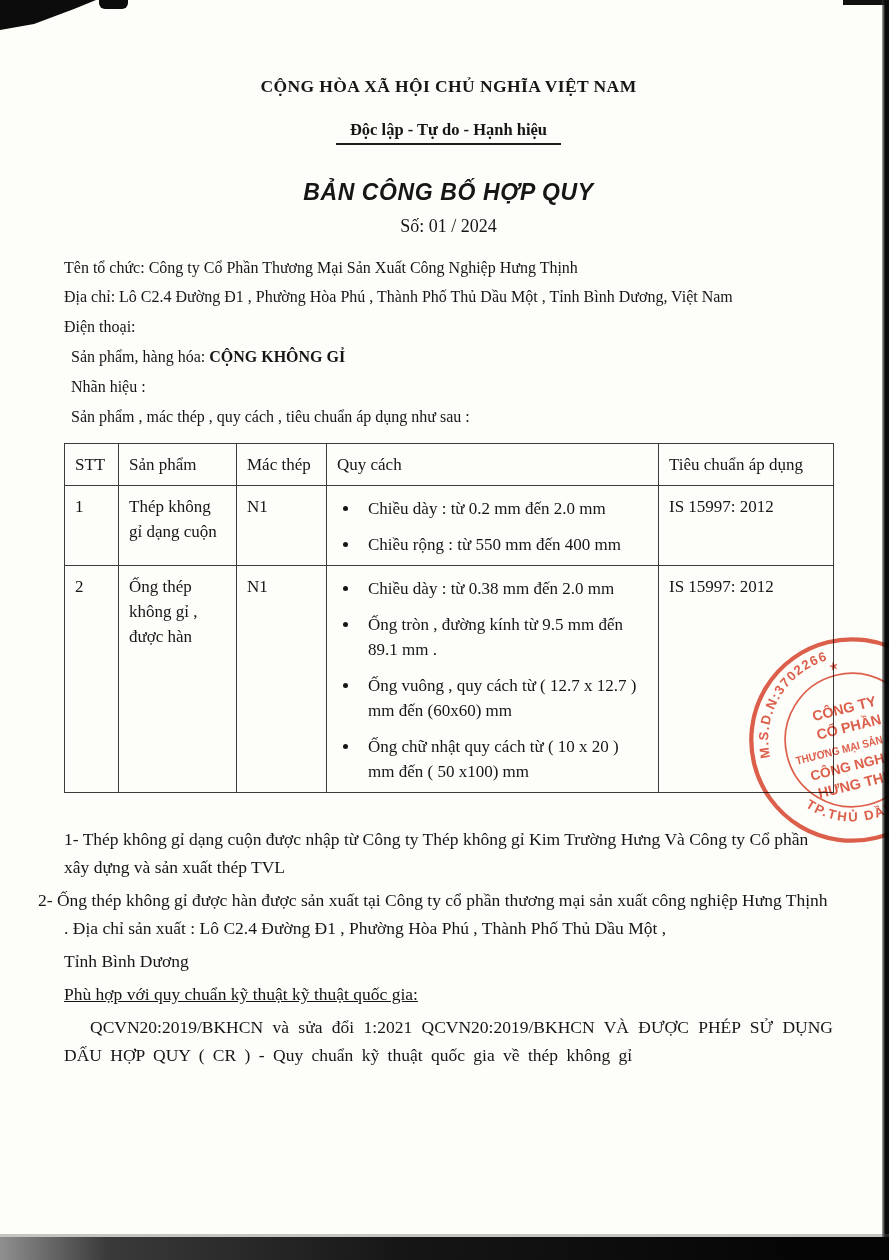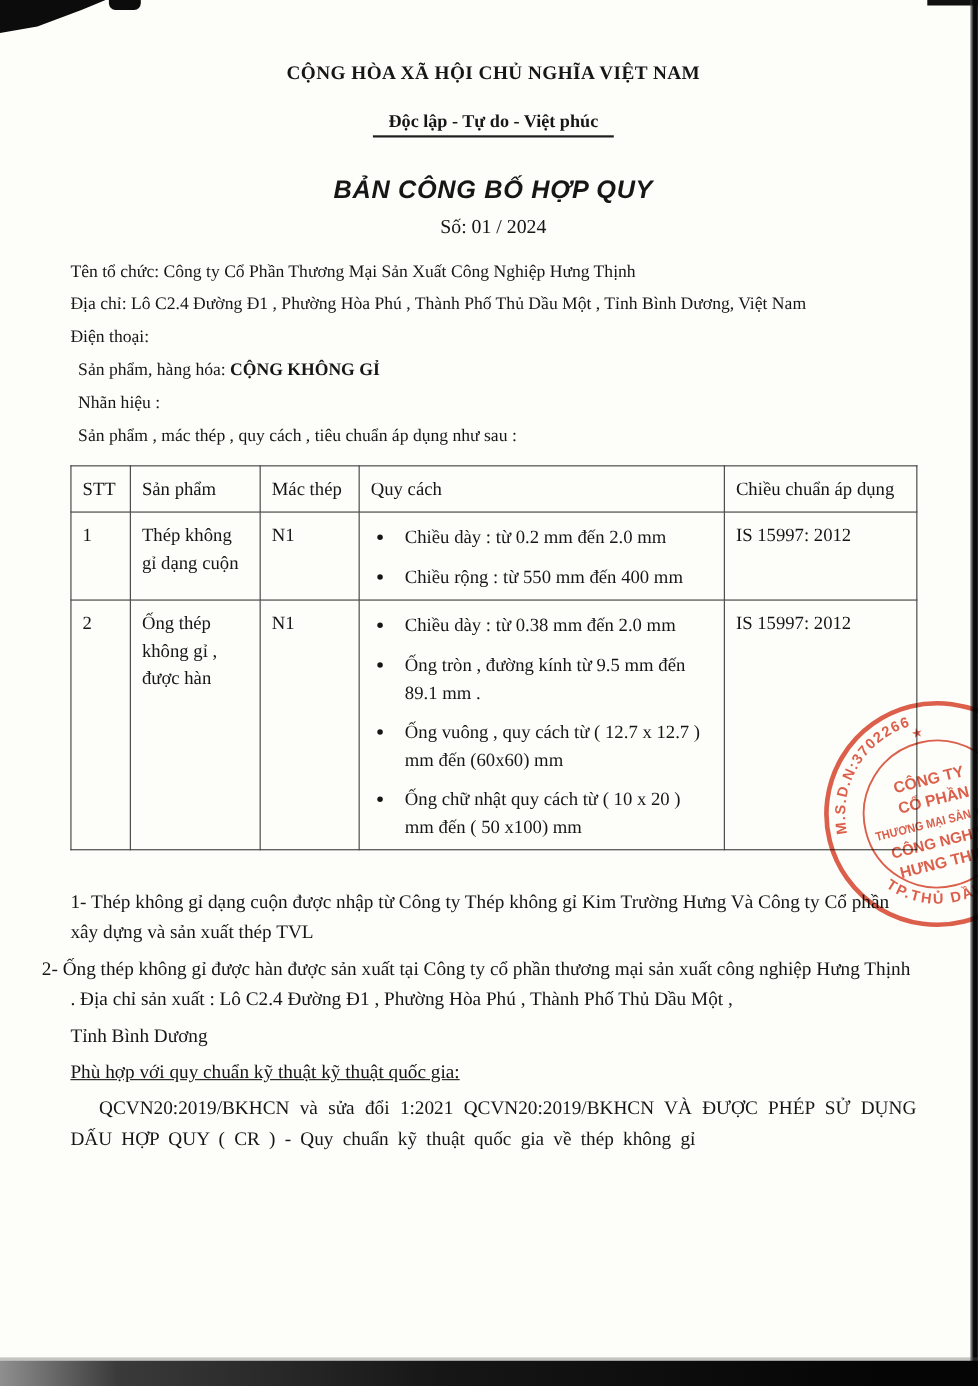--- a/index.html
+++ b/index.html
@@ -18,21 +18,21 @@
   .edge-right{position:absolute;top:0;right:0;width:7px;height:100%;
     background:linear-gradient(to left,#0a0a0a 55%,rgba(70,70,70,.45));}
   .corner-tr{position:absolute;top:0;right:0;width:46px;height:5px;background:#111;}
   .band-bottom{position:absolute;bottom:0;left:0;width:100%;height:23px;
     background:linear-gradient(to right,#8f8f8f,#3a3a3a 12%,#161616 45%,#050505 90%);}
   .band-bottom::before{content:"";position:absolute;top:-3px;left:0;width:100%;height:3px;background:rgba(90,90,90,.35);}
 
   .content{position:relative;padding:56px 56px 0 64px;}
 
   .nat-header{text-align:center;}
-  .nat-title{font-weight:bold;font-size:17.5px;letter-spacing:.4px;}
+  .nat-title{font-weight:bold;font-size:17.5px;letter-spacing:.4px;margin-top:20px;}
   .nat-motto{display:inline-block;font-weight:bold;font-size:16.5px;
     border-bottom:2.5px solid #1d1d1d;padding:2px 14px 3px 14px;margin-top:3px;}
 
   .doc-title{margin:34px 0 10px 0;text-align:center;
     font-family:"Liberation Sans", sans-serif;font-size:23px;font-weight:bold;letter-spacing:.6px;font-style:italic;}
   .doc-number{text-align:center;font-size:18px;margin-bottom:16px;}
 
   p.info{margin:0;font-size:16px;line-height:29px;}
   p.info.gap{margin-top:1px;}
   p.info.ind{padding-left:7px;}
@@ -65,21 +65,21 @@
   <div class="corner-tl"></div>
   <div class="blob-top"></div>
   <div class="corner-tr"></div>
   <div class="edge-right"></div>
   <div class="band-bottom"></div>
 
   <div class="content">
 
     <div class="nat-header">
       <div class="nat-title">CỘNG HÒA XÃ HỘI CHỦ NGHĨA VIỆT NAM</div><br>
-      <div class="nat-motto">Độc lập - Tự do - Việt phúc</div>
+      <div class="nat-motto">Độc lập - Tự do - Hạnh hiệu</div>
     </div>
 
     <h1 class="doc-title">BẢN CÔNG BỐ HỢP QUY</h1>
     <div class="doc-number">Số: 01 / 2024</div>
 
     <p class="info">Tên tổ chức: Công ty Cổ Phần Thương Mại Sản Xuất Công Nghiệp Hưng Thịnh</p>
     <p class="info">Địa chỉ: Lô C2.4 Đường Đ1 , Phường Hòa Phú , Thành Phố Thủ Dầu Một , Tỉnh Bình Dương, Việt Nam</p>
     <p class="info gap">Điện thoại:</p>
     <p class="info gap ind"><span>Sản phẩm, hàng hóa: </span><b>CỘNG KHÔNG GỈ</b></p>
     <p class="info gap ind">Nhãn hiệu :</p>
@@ -92,21 +92,21 @@
           <col style="width:90px">
           <col style="width:332px">
           <col style="width:175px">
       </colgroup>
       <thead>
         <tr>
           <th class="c-stt">STT</th>
           <th>Sản phẩm</th>
           <th>Mác thép</th>
           <th>Quy cách</th>
-          <th>Chiều chuẩn áp dụng</th>
+          <th>Tiêu chuẩn áp dụng</th>
         </tr>
       </thead>
       <tbody>
         <tr>
           <td class="c-stt">1</td>
           <td>Thép không gỉ dạng cuộn</td>
           <td class="c-stt">N1</td>
           <td>
             <ul class="qc">
               <li>Chiều dày : từ 0.2 mm đến 2.0 mm</li>

